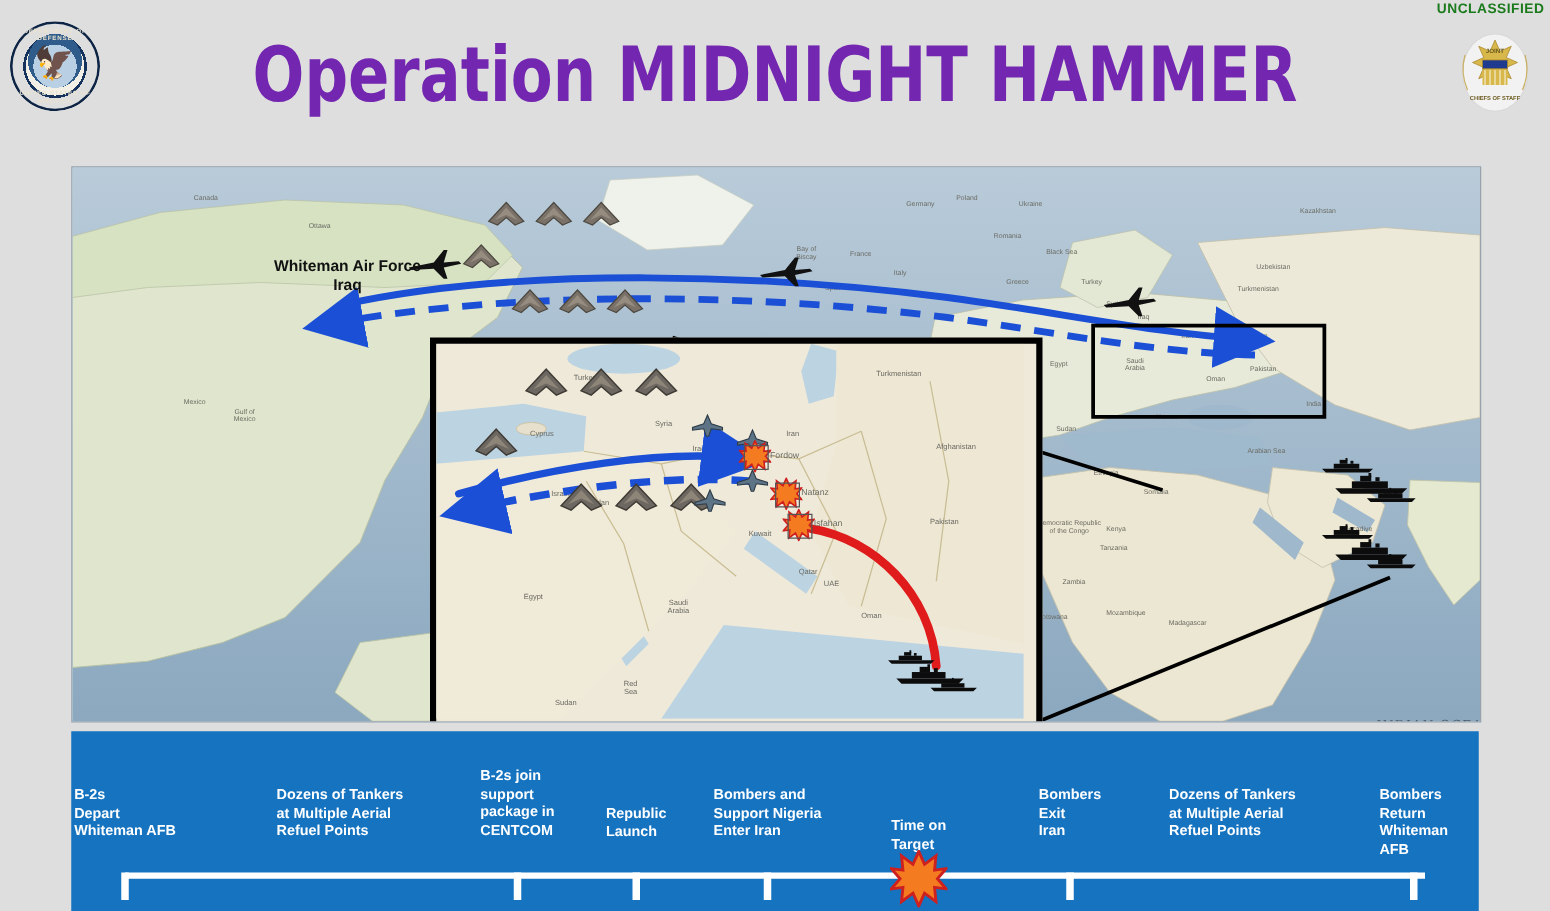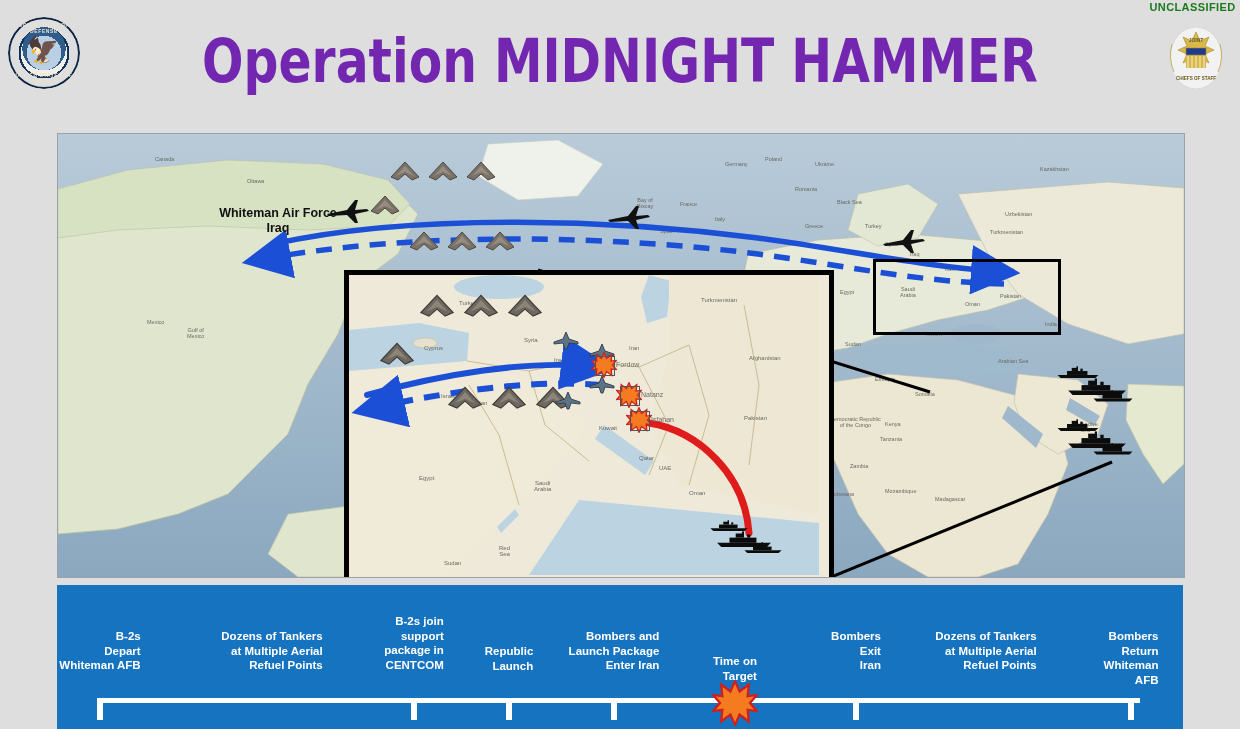--- a/index.html
+++ b/index.html
@@ -90,21 +90,21 @@
   #timeline{
     position:absolute;left:57px;top:585px;width:1126px;height:144px;
     background:#1673c0;
   }
   #timeline-title{
     position:absolute;left:0;top:6px;width:100%;text-align:center;
     color:#fff;font-size:17px;font-weight:bold;letter-spacing:.2px;
   }
   .tl-label{
     position:absolute;color:#fff;font-size:11.5px;font-weight:bold;
-    line-height:14.5px;text-align:right;transform:translateX(-50%);
+    line-height:14.5px;text-align:left;transform:translateX(-50%);
     white-space:pre-line;
   }
   #tl-axis{
     position:absolute;left:43px;top:113px;width:1040px;height:5px;background:#fff;
   }
   .tl-tick{position:absolute;width:6px;height:22px;background:#fff;top:113px;
     transform:translateX(-50%);}
   #tot-boom{position:absolute;width:46px;height:46px;top:95px;transform:translateX(-50%);}
 </style>
 </head>
@@ -630,21 +630,21 @@
 Refuel Points</div>
       <div class="tl-label" style="left: 357px; top: 29px;">B-2s join
 support
 package in
 CENTCOM</div>
       <div class="tl-tick" style="left: 357px;"></div>
       <div class="tl-label" style="left: 452px; top: 59px;">Republic
 Launch</div>
       <div class="tl-tick" style="left: 452px;"></div>
       <div class="tl-label" style="left: 557px; top: 44px;">Bombers and
-Launch Package
+Support Nigeria
 Enter Iran</div>
       <div class="tl-tick" style="left: 557px;"></div>
       <div class="tl-label" style="left: 678px; top: 69px;">Time on
 Target</div>
       <div id="tot-boom" style="left: 678px;"><svg viewBox="0 0 40 40" aria-hidden="true">
   <path d="M20 1 L24 10 L32 4 L31 14 L39 13 L33 20 L39 27 L31 26 L32 36 L24 30
            L20 39 L16 30 L8 36 L9 26 L1 27 L7 20 L1 13 L9 14 L8 4 L16 10 Z" fill="#f47b20" stroke="#cf2020" stroke-width="2"></path>
   </svg></div>
       <div class="tl-label" style="left: 799px; top: 44px;">Bombers
 Exit

